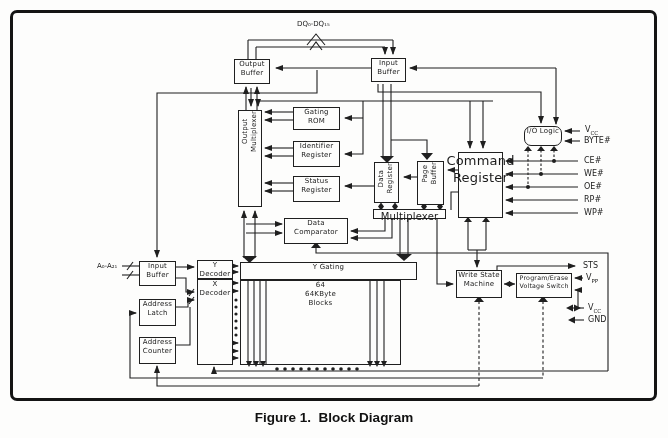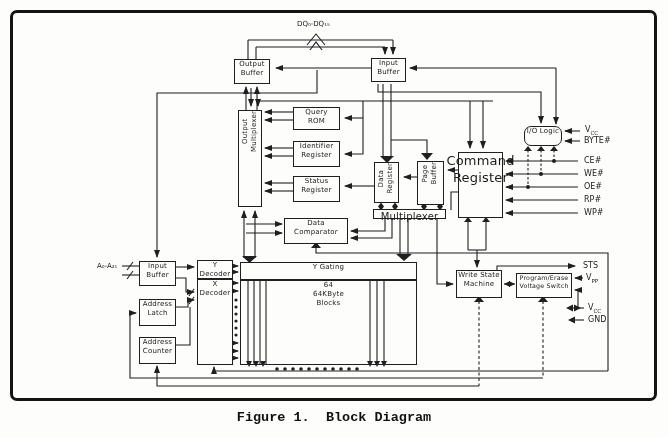--- a/index.html
+++ b/index.html
@@ -7,21 +7,21 @@
   .frame{position:absolute;left:10px;top:10px;width:641px;height:385px;border:3.5px solid #141414;border-radius:7px;}
   .wires{position:absolute;left:0;top:0;width:668px;height:438px;}
   .box{position:absolute;border:1.2px solid #1f1f1f;background:#fdfdfc;display:flex;align-items:flex-start;justify-content:center;text-align:center;box-sizing:border-box;z-index:2;}
   .box span{white-space:pre-line;font-size:7px;line-height:1.3;letter-spacing:.2px;}
   .vtext{writing-mode:vertical-rl;transform:rotate(180deg);white-space:pre-line;font-size:7px;line-height:1.35;}
   .arrbox{background:transparent;}
   .round{border-radius:7px;}
   .lbl{position:absolute;font-size:8px;line-height:1;white-space:nowrap;z-index:3;}
   .lbl sub{font-size:5.5px;}
   .sm{font-size:7px;}
-  .caption{position:absolute;left:0;top:410px;width:668px;text-align:center;font-family:Liberation Mono, monospace;font-weight:bold;font-size:13.5px;color:#111;white-space:pre;}
+  .caption{position:absolute;left:0;top:410px;width:668px;text-align:center;font-family:Liberation Sans, sans-serif;font-weight:bold;font-size:13.5px;color:#111;white-space:pre;}
 </style>
 </head>
 <body>
 
 <div class="stage">
   <div class="frame"></div>
 
   <svg class="wires" viewBox="0 0 668 438" xmlns="http://www.w3.org/2000/svg">
     <defs>
       <marker id="ah" markerWidth="9" markerHeight="7" refX="7" refY="3" orient="auto" markerUnits="userSpaceOnUse">
@@ -210,21 +210,21 @@
     </div>
   <div class="box" style="left:371px;top:58px;width:35px;height:24px">
       <span>Input
 Buffer</span>
     </div>
   <div class="box" style="left:238px;top:110px;width:24px;height:97px">
       <span class="vtext">Output
 Multiplexer</span>
     </div>
   <div class="box" style="left:293px;top:107px;width:47px;height:23px">
-      <span>Query
+      <span>Gating
 ROM</span>
     </div>
   <div class="box" style="left:293px;top:141px;width:47px;height:26px">
       <span>Identifier
 Register</span>
     </div>
   <div class="box" style="left:293px;top:176px;width:47px;height:26px">
       <span>Status
 Register</span>
     </div>
@@ -246,21 +246,21 @@
   <div class="box round" style="left:524px;top:126px;width:38px;height:20px">
       <span>I/O Logic</span>
     </div>
   <div class="box" style="left:240px;top:262px;width:177px;height:18px">
       <span>Y Gating</span>
     </div>
   <div class="box" style="left:284px;top:218px;width:64px;height:26px">
       <span>Data
 Comparator</span>
     </div>
-  <div class="box arrbox" style="left:240px;top:280px;width:177px;height:85px">
+  <div class="box arrbox" style="left:240px;top:280px;width:161px;height:85px">
       <span>64
 64KByte
 Blocks</span>
     </div>
   <div class="box" style="left:197px;top:260px;width:36px;height:19px">
       <span>Y
 Decoder</span>
     </div>
   <div class="box" style="left:197px;top:279px;width:36px;height:86px">
       <span>X

